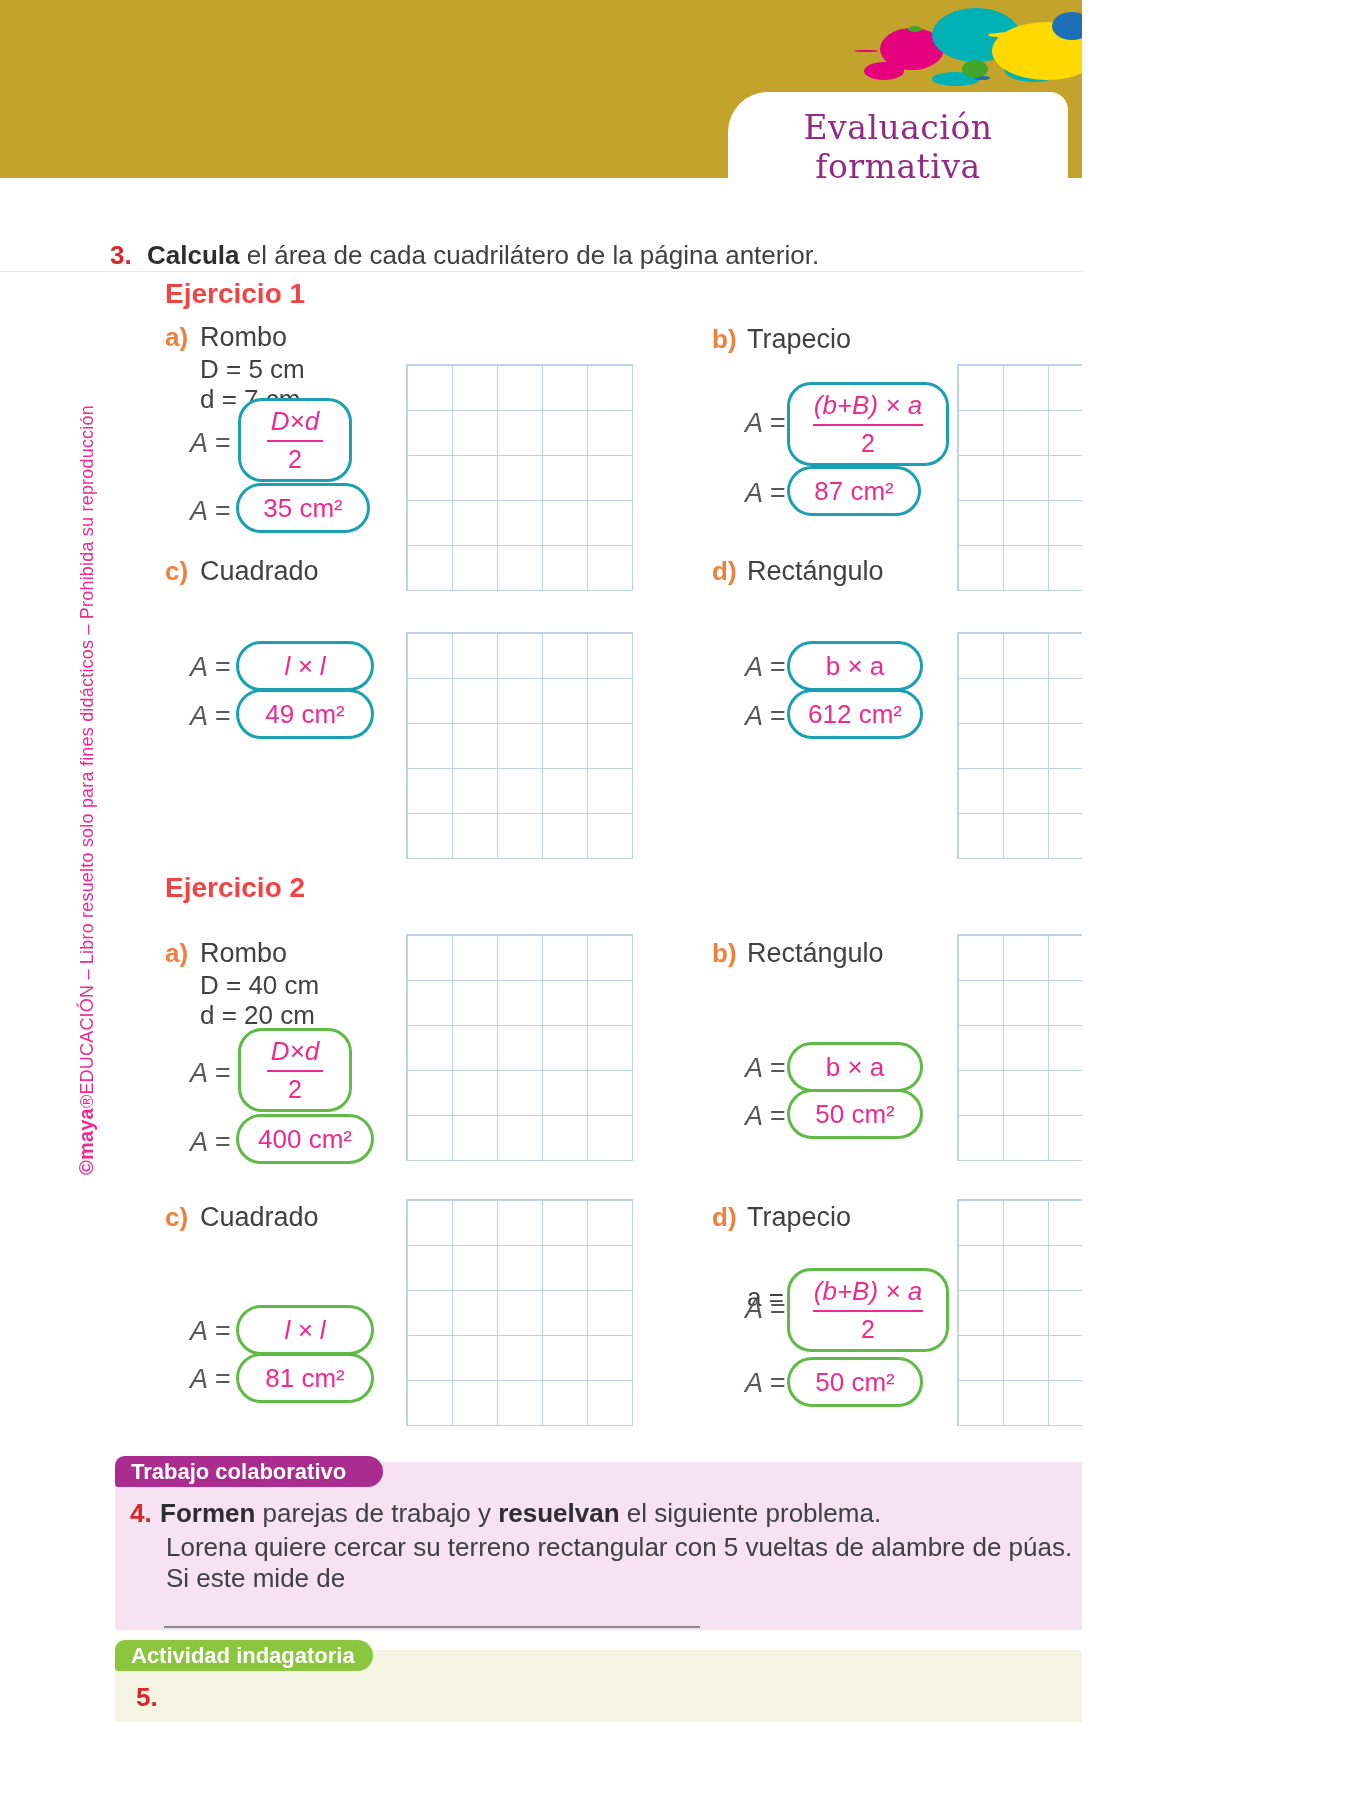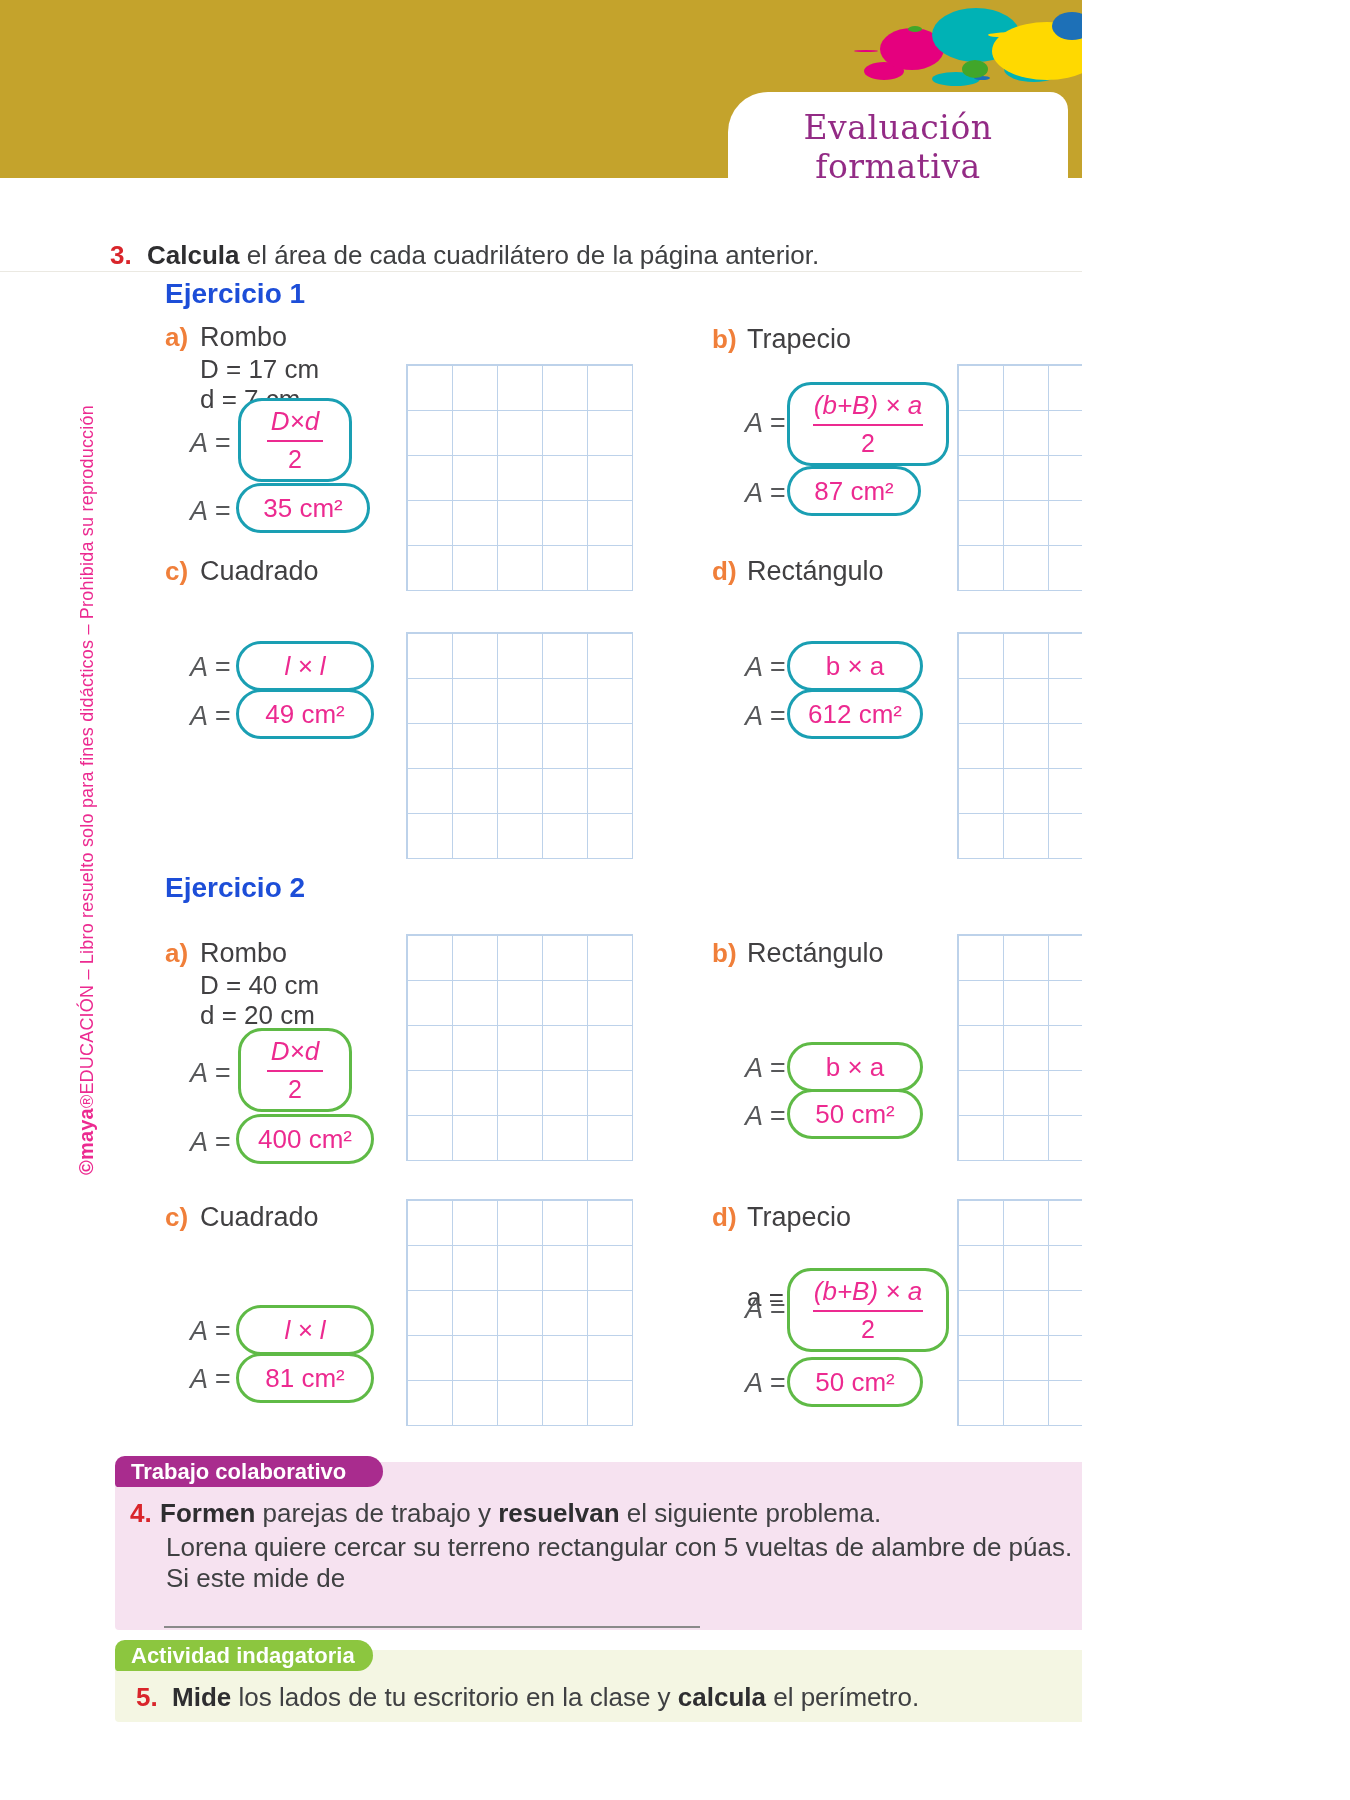--- a/index.html
+++ b/index.html
@@ -20,21 +20,21 @@
 
   
   .sidebar{position:absolute;left:86px;top:790px;transform:translate(-50%,-50%) rotate(-90deg);
            white-space:nowrap;font-size:18px;color:#ec2a90;letter-spacing:.2px;}
   .sidebar b{font-size:20px;}
 
   
   .num{position:absolute;font-weight:bold;color:#d9252b;font-size:26px;}
   .body-line{position:absolute;color:#3f4042;font-size:26px;}
   .body-line b{color:#2e2e30;}
-  .ex-title{position:absolute;color:#1d4ed8;font-weight:bold;font-size:28px;}
+  .ex-title{position:absolute;color:#ef4444;font-weight:bold;font-size:28px;}
   .letter{position:absolute;color:#f07f3a;font-weight:bold;font-size:26px;}
   .shape{position:absolute;color:#414042;font-size:27px;}
   .given{position:absolute;color:#414042;font-size:26px;}
   .aeq{position:absolute;color:#57585a;font-size:27px;font-style:italic;}
 
   
   .fbox{position:absolute;border:3.5px solid;border-radius:24px;background:#fff;
         display:flex;flex-direction:column;align-items:center;justify-content:center;}
   .pill{position:absolute;border:3.5px solid;border-radius:26px;background:#fff;
         display:flex;align-items:center;justify-content:center;}
@@ -99,21 +99,21 @@
 
   <div class="sidebar"><b>©maya</b><span>®EDUCACIÓN – Libro resuelto solo para fines didácticos – Prohibida su reproducción</span></div>
 
   <span class="num" style="left:110px;top:240px;">3.</span>
   <span class="body-line" style="left:147px;top:240px;"><b>Calcula</b><span> el área de cada cuadrilátero de la página anterior.</span></span>
 
   <span class="ex-title" style="left:165px;top:278px;">Ejercicio 1</span>
 
   <span class="letter" style="left:165px;top:322px;">a)</span>
   <span class="shape" style="left:200px;top:322px;">Rombo</span>
-  <span class="given" style="left:200px;top:354px;">D = 17 cm</span>
+  <span class="given" style="left:200px;top:354px;">D = 5 cm</span>
   <span class="given" style="left:200px;top:384px;">d = 7 cm</span>
   <span class="aeq" style="left:190px;top:428px;">A =</span>
   <div class="fbox teal" style="left:238px;top:398px;width:108px;height:78px;">
     <span class="frac-num">D×d</span>
     <span class="frac-line"></span>
     <span class="frac-den">2</span>
   </div>
   <span class="aeq" style="left:190px;top:496px;">A =</span>
   <div class="pill teal" style="left:236px;top:483px;width:128px;height:44px;">
     <span class="v">35 cm²</span>
@@ -222,19 +222,18 @@
   <span class="num" style="left:130px;top:1498px;">4.</span>
   <span class="body-line" style="left:160px;top:1498px;"><b>Formen</b><span> parejas de trabajo y </span><b>resuelvan</b><span> el siguiente problema.</span></span>
   <span class="body-line" style="left:166px;top:1532px;">Lorena quiere cercar su terreno rectangular con 5 vueltas de alambre de púas. Si este mide de</span>
   <div class="answer-rule" style="left:164px;top:1626px;width:536px;"></div>
 
   <div class="cream-sec"></div>
   <div class="grn-banner">
     <span>Actividad indagatoria</span>
   </div>
   <span class="num" style="left:136px;top:1682px;">5.</span>
-  <span class="body-line" style="left:172px;top:1682px;"><b>Mide</b><span> los lados de tu escritorio en la clase y </span><b>calcula</b><span> el perímetro.</span></span>
 
   <div class="pagenum">
     <span>107</span>
   </div>
 
 </div>
 
 </body></html>

